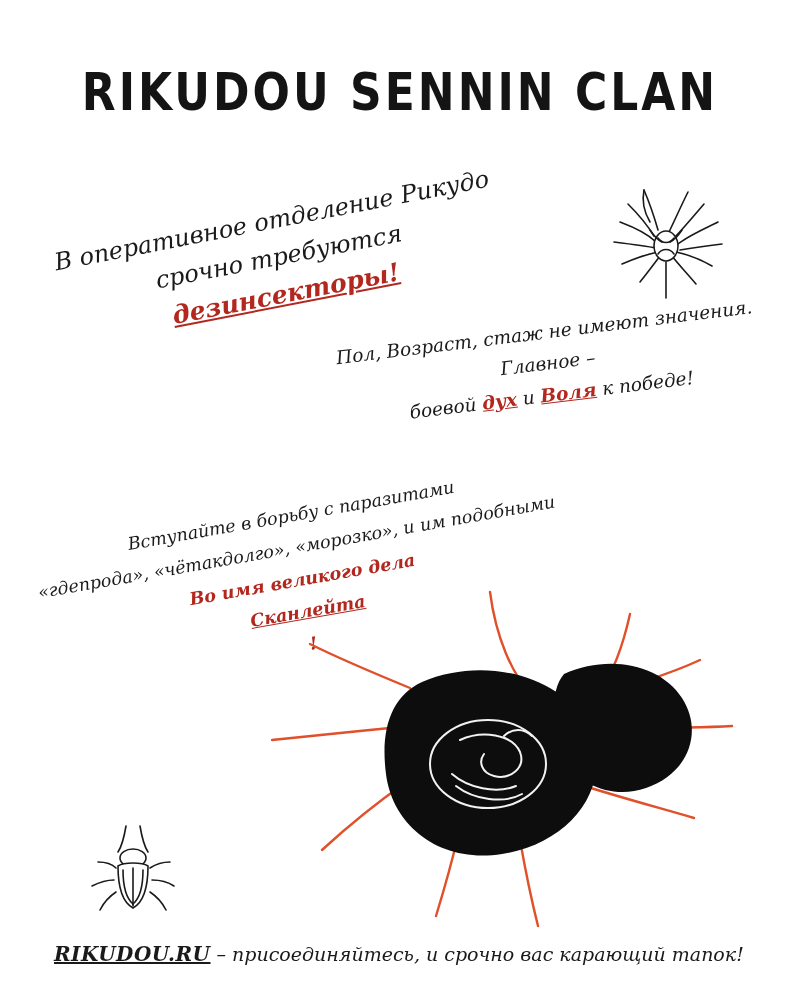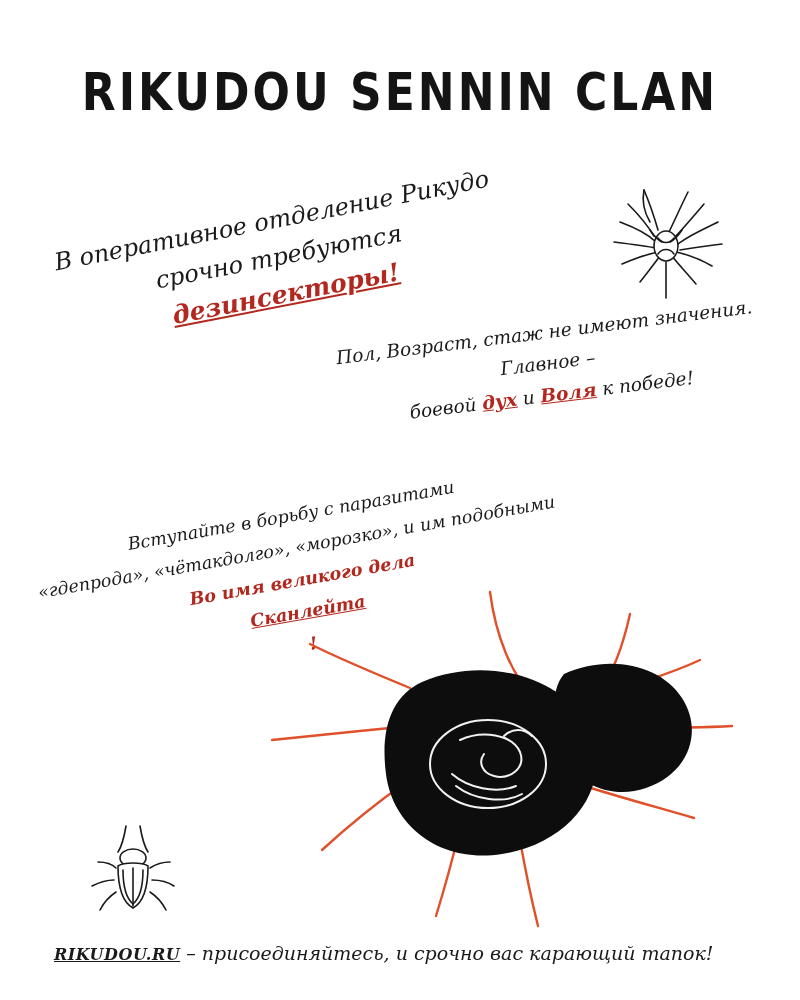--- a/index.html
+++ b/index.html
@@ -98,21 +98,21 @@
     white-space: nowrap;
     font-family: "DejaVu Serif", serif;
     font-size: 19px;
     font-style: italic;
     color: #1a1a1a;
   }
   .footer .site {
     font-weight: bold;
     text-decoration: underline;
     letter-spacing: 0.5px;
-    font-size: 16px;
+    font-size: 20px;
   }
 
   
   .art { position: absolute; }
   .art-roach   { left: 160px; top: 570px; }
   .art-splat   { left: 592px; top: 170px; }
   .art-small   { left: 82px;  top: 812px; }
 </style>
 </head>
 <body>

